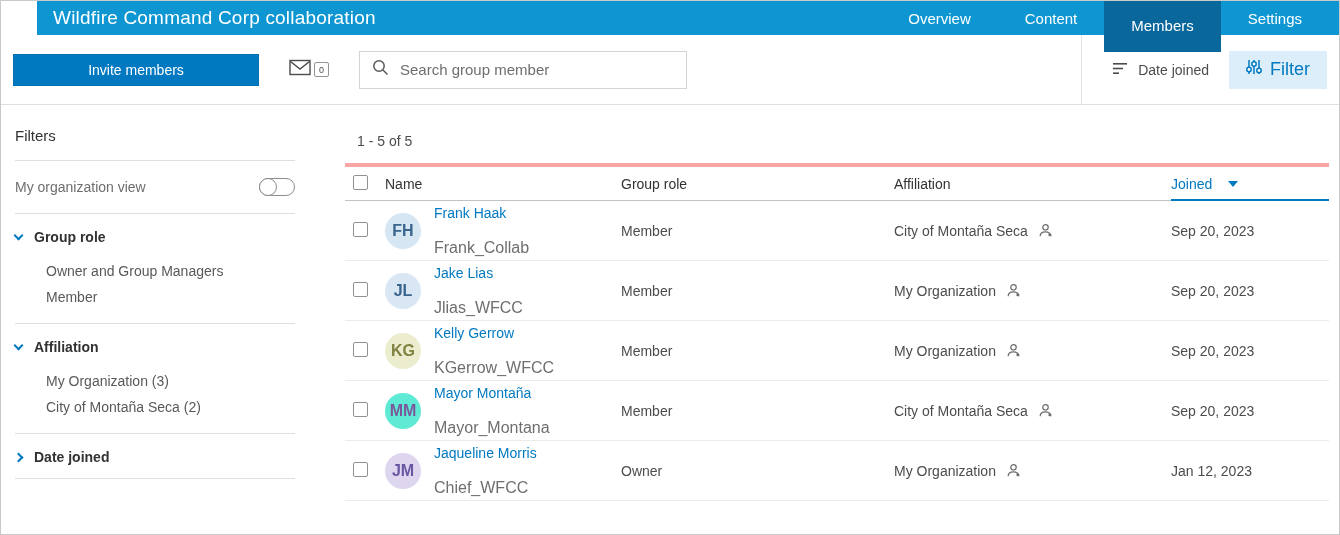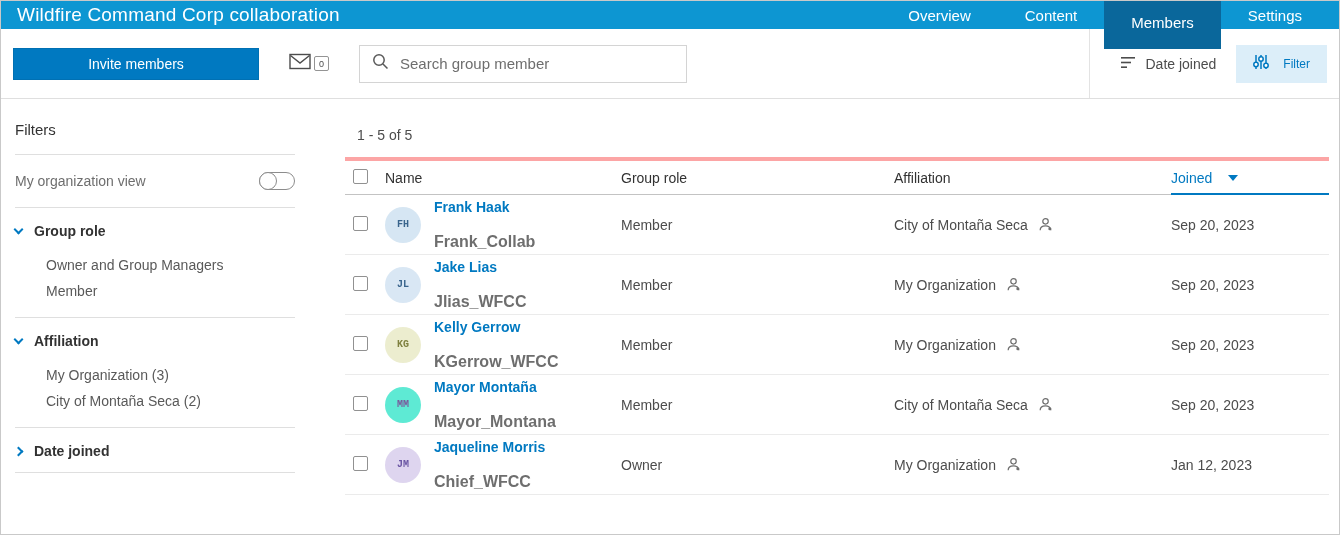--- a/index.html
+++ b/index.html
@@ -10,37 +10,37 @@
     --border:#dfdfdf;
     --text-dark:#323232;
     --text-mid:#4c4c4c;
     --text-gray:#6e6e6e;
   }
   *{box-sizing:border-box;margin:0;padding:0;}
   body{font-family:"Liberation Sans", sans-serif;background:#fff;}
   .page{width:1340px;height:535px;border:1px solid #c9c9c9;overflow:hidden;background:#fff;display:flex;flex-direction:column;position:relative;}
 
   
-  .app-header{height:28px;background:var(--header-bg);display:flex;align-items:center;padding-left:16px;flex:0 0 auto;position:relative;z-index:3;}
+  .app-header{height:34px;background:var(--header-bg);display:flex;align-items:center;padding-left:16px;flex:0 0 auto;position:relative;z-index:3;margin-left:36px;}
   .group-title{color:#fff;font-size:19px;letter-spacing:.2px;white-space:nowrap;}
   .header-nav{margin-left:auto;display:flex;align-items:flex-start;height:40px;padding-right:10px;}
   .tab{height:40px;display:flex;align-items:center;padding:0 27px;color:#fff;font-size:15px;cursor:pointer;white-space:nowrap;}
   .tab.active{background:var(--tab-active);height:54px;margin-bottom:-14px;}
 
   
   .toolbar{height:70px;background:#fff;border-bottom:1px solid var(--border);display:flex;align-items:center;padding:0 12px;flex:0 0 auto;position:relative;z-index:1;}
   .invite-btn{min-width:246px;height:32px;background:var(--accent);border:1px solid #0070b3;color:#fff;font-size:14px;font-family:inherit;cursor:pointer;}
   .env-wrap{display:flex;align-items:center;margin-left:30px;cursor:pointer;}
   .env-badge{min-width:15px;height:15px;border:1px solid #949494;border-radius:2px;font-size:9px;color:var(--text-mid);display:flex;align-items:center;justify-content:center;margin-left:3px;padding:0 2px;background:#fff;}
   .search-box{display:flex;align-items:center;gap:11px;border:1px solid #d4d4d4;height:38px;width:328px;padding:0 12px;margin-left:30px;background:#fff;}
   .search-box input{border:none;outline:none;flex:1;font-size:15px;color:var(--text-dark);font-family:inherit;background:transparent;}
   .search-box input::placeholder{color:var(--text-gray);}
   .toolbar-right{margin-left:auto;display:flex;align-items:center;gap:20px;border-left:1px solid #e3e3e3;padding-left:30px;align-self:stretch;}
   .sort-ctl{display:flex;align-items:center;gap:9px;color:var(--text-mid);font-size:14px;cursor:pointer;white-space:nowrap;}
-  .filter-btn{display:flex;align-items:center;gap:14px;background:var(--filter-bg);color:var(--accent);border:none;height:38px;padding:0 17px;font-size:12px;font-family:inherit;cursor:pointer;}
+  .filter-btn{display:flex;align-items:center;gap:8px;background:var(--filter-bg);color:var(--accent);border:none;height:38px;padding:0 17px;font-size:18px;font-family:inherit;cursor:pointer;}
 
   
   .content{flex:1;display:flex;overflow:hidden;}
   .sidebar{width:320px;flex:0 0 auto;padding:0 26px 0 14px;}
   .sb-filters{padding:22px 0 16px;border-bottom:1px solid var(--border);font-size:15px;color:var(--text-dark);}
   .sb-orgview{display:flex;justify-content:space-between;align-items:center;padding:17px 0;border-bottom:1px solid var(--border);color:var(--text-gray);font-size:14px;}
   .toggle{width:36px;height:18px;border:1px solid #8c8c8c;border-radius:10px;position:relative;cursor:pointer;background:#fff;flex:0 0 auto;}
   .toggle .knob{position:absolute;left:-1px;top:-1px;width:18px;height:18px;border:1px solid #8c8c8c;border-radius:50%;background:#fff;}
   .sb-section{padding:15px 0 13px;border-bottom:1px solid var(--border);}
   .sb-sec-header{display:flex;align-items:center;gap:12px;cursor:pointer;}
@@ -58,22 +58,22 @@
   .thead,.trow{display:grid;grid-template-columns:40px 236px 273px 277px 1fr;align-items:center;}
   .thead{height:38px;border-top:4px solid #fca5a5;border-bottom:1px solid #c3c3c3;font-size:14px;color:var(--text-dark);}
   .th{cursor:pointer;}
   .th.sorted{color:var(--accent);display:flex;align-items:center;gap:16px;position:relative;height:100%;}
   .th.sorted::after{content:"";position:absolute;left:0;right:0;bottom:-1px;height:2px;background:var(--accent);}
   .caret-down{width:0;height:0;border-left:5px solid transparent;border-right:5px solid transparent;border-top:6px solid var(--accent);display:inline-block;}
   .trow{height:60px;border-bottom:1px solid #ebebeb;font-size:14px;color:var(--text-mid);}
   .cell-check{padding-left:8px;}
   .checkbox{width:15px;height:15px;border:1px solid #919191;border-radius:2px;display:inline-block;background:#fff;cursor:pointer;}
   .cell-name{display:flex;align-items:center;gap:13px;}
-  .avatar{width:36px;height:36px;border-radius:50%;display:flex;align-items:center;justify-content:center;font-size:10px;font-weight:bold;flex:0 0 auto;font-family:Liberation Mono, monospace;}
-  .name-stack{display:flex;flex-direction:column;gap:18px;min-width:0;font-weight:bold;}
+  .avatar{width:36px;height:36px;border-radius:50%;display:flex;align-items:center;justify-content:center;font-size:16px;font-weight:bold;flex:0 0 auto;}
+  .name-stack{display:flex;flex-direction:column;gap:18px;min-width:0;}
   .name-link{color:var(--accent);font-size:14px;text-decoration:none;cursor:pointer;white-space:nowrap;}
   .username{font-size:16px;color:var(--text-gray);white-space:nowrap;}
   .cell-aff{display:flex;align-items:center;gap:10px;white-space:nowrap;}
   .icon-btn{display:inline-flex;align-items:center;cursor:pointer;}
 </style>
 </head>
 <body>
 
 <div class="page">
 

